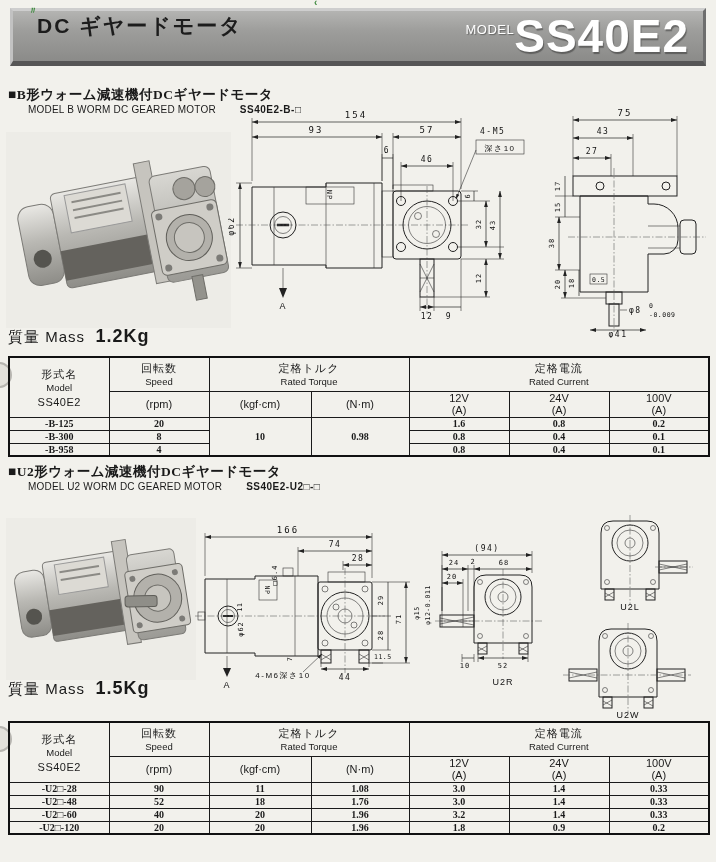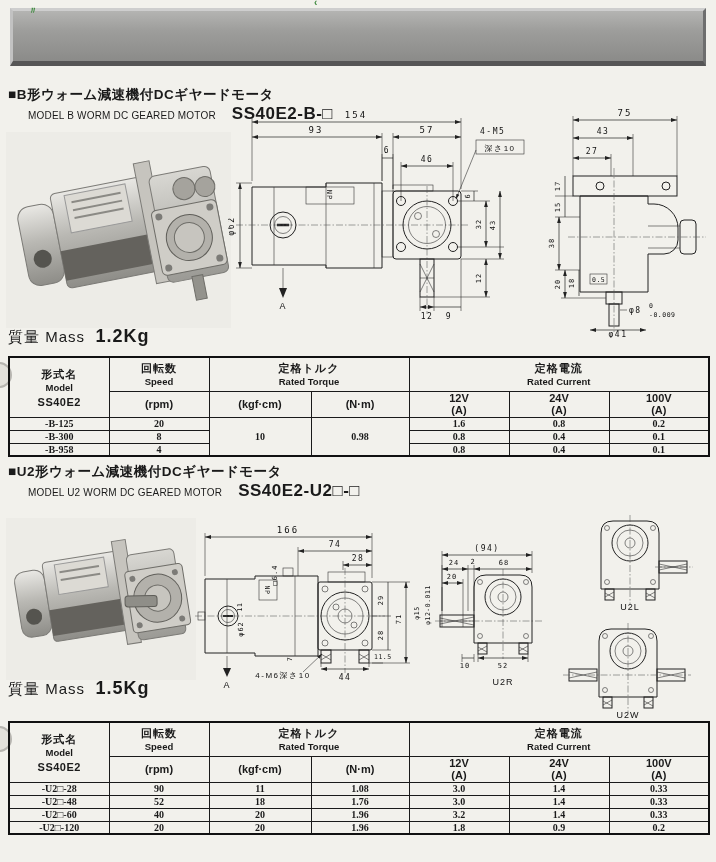--- a/index.html
+++ b/index.html
@@ -16,58 +16,62 @@
     background:linear-gradient(180deg,#b4b4b2 0%, #9d9d9b 40%, #8b8b89 100%);
     border-top:3px solid #cecece; border-left:3px solid #c2c2c2;
     border-bottom:5px solid #565656; border-right:3px solid #6e6e6e;
   }
   .title-jp { position:absolute; left:24px; top:1px; font-size:21px; font-weight:bold; letter-spacing:2px; color:#1c1c1c; }
   .title-en { position:absolute; left:24px; top:26px; font-size:19px; font-weight:bold; letter-spacing:1px; color:#1c1c1c; }
   .model-wrap { position:absolute; right:14px; top:-2px; white-space:nowrap; }
   .model-label { font-size:13px; color:#fff; letter-spacing:0.5px; vertical-align:18px; text-shadow:1px 1px 1px rgba(0,0,0,.35); }
   .model-number { font-size:46px; font-weight:bold; color:#fff; letter-spacing:1px; text-shadow:1px 2px 1px rgba(0,0,0,.35); }
   
-  .sec-head { position:absolute; font-size:13.5px; font-weight:bold; letter-spacing:0.5px; }
+  .sec-head { position:absolute; font-size:13.5px; font-weight:bold; letter-spacing:0.5px;font-family:Liberation Serif, serif; }
   .sec-sub  { position:absolute; font-size:10px; letter-spacing:0.2px; }
-  .sec-sub .code { font-size:17px; font-weight:bold; margin-left:16px; letter-spacing:0.5px; }
+  .sec-sub .code { font-size:10px; font-weight:bold; margin-left:24px; letter-spacing:0.5px; }
   .mass { position:absolute; white-space:nowrap; }
   .mass .mlabel { font-size:15px; letter-spacing:1px; }
   .mass .mvalue { font-size:18px; font-weight:bold; margin-left:6px; letter-spacing:1px; }
   
   .draw { position:absolute; }
   svg text { font-family:"DejaVu Sans Mono", monospace; fill:#111; }
   .dim  { font-size:9px;   letter-spacing:2px; }
   .dim8 { font-size:8px;   letter-spacing:1.5px; }
   .dim7 { font-size:7px;   letter-spacing:1px; }
   .dim6 { font-size:6.5px; letter-spacing:0.5px; }
   .jdim { font-size:8px;   letter-spacing:1.5px; font-family:"Liberation Sans",sans-serif; }
   .lbl  { font-size:9px;   letter-spacing:1px;   font-family:"Liberation Sans",sans-serif; }
   .ln   { stroke:#222; stroke-width:1;   fill:none; }
   .thin { stroke:#333; stroke-width:0.6; fill:none; }
   .cl   { stroke:#555; stroke-width:0.55; stroke-dasharray:7 2 1.5 2; fill:none; }
   .dl   { stroke:#222; stroke-width:0.7; fill:none; }
   
   table.spec { position:absolute; border-collapse:collapse; border:2px solid #111; table-layout:fixed; background:transparent; }
   table.spec th, table.spec td { border:1px solid #1a1a1a; text-align:center; vertical-align:middle; padding:0 2px; }
-  table.spec th { font-weight:bold;margin-top:24px; }
+  table.spec th { font-weight:normal;margin-top:24px; }
   .jp { font-size:11px; letter-spacing:1px; }
   .en { font-size:9.5px; }
   .series { font-size:11px; margin-top:3px; letter-spacing:0.5px; }
   .unit { font-size:11px; height:26px; }
   .hrow1 th { height:34px; }
   table.spec tbody td { height:13px; font-size:10px; font-weight:bold;font-family:Liberation Serif, serif; }
   
   .punch { position:absolute; left:-14px; width:26px; height:26px; border-radius:50%;
            border:2px solid #b7b5b0; background:#e3e1db; }
   .scan-mark { position:absolute; color:#3f8a3f; font-size:10px; font-weight:bold; }
 </style>
 </head>
 <body>
 
 <div class="header">
+  <div class="title-jp">DC ギヤードモータ</div>
+  <div class="model-wrap">
+    <span class="model-label">MODEL</span><span class="model-number">SS40E2</span>
+  </div>
 </div>
 
 <div class="scan-mark" style="left:28px;top:4px">〃</div>
 <div class="scan-mark" style="left:314px;top:-3px">‹</div>
 <div class="punch" style="top:362px"></div>
 <div class="punch" style="top:726px"></div>
 
 <div class="sec-head" style="left:8px;top:86px">■B形ウォーム減速機付DCギヤードモータ</div>
 <div class="sec-sub" style="left:28px;top:104px">
   <span>MODEL B WORM DC GEARED MOTOR</span><span class="code">SS40E2-B-□</span>

